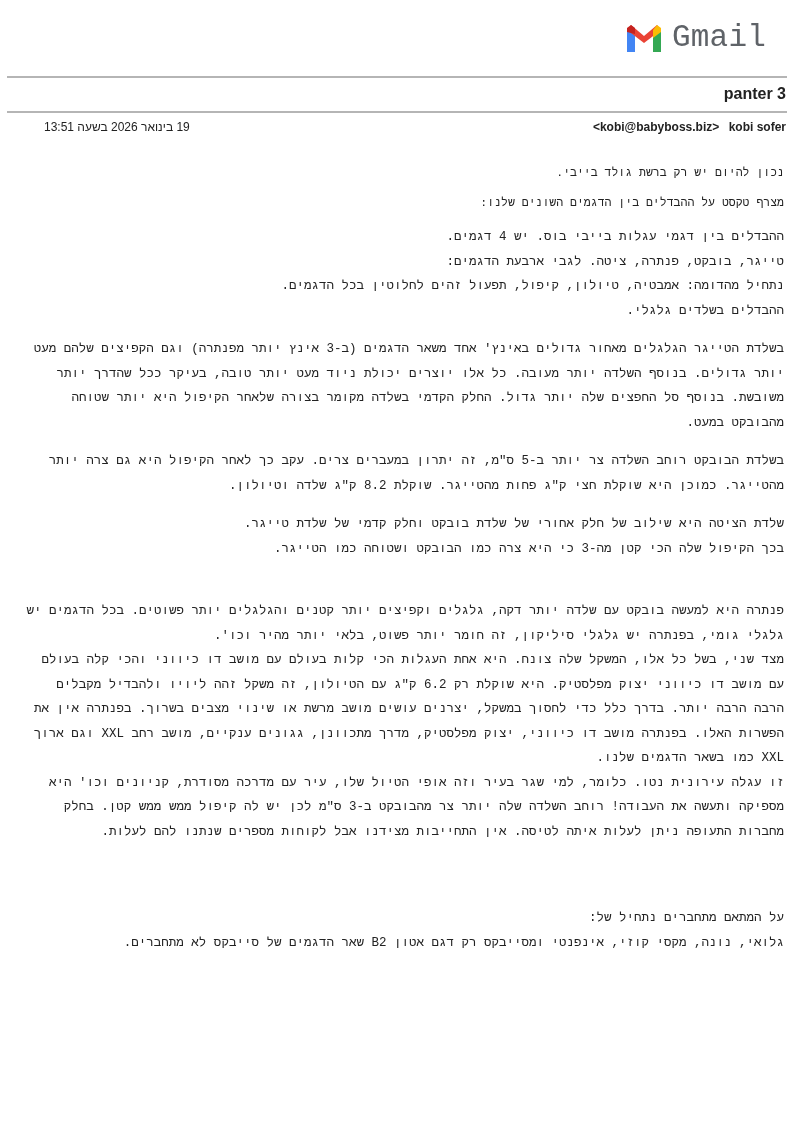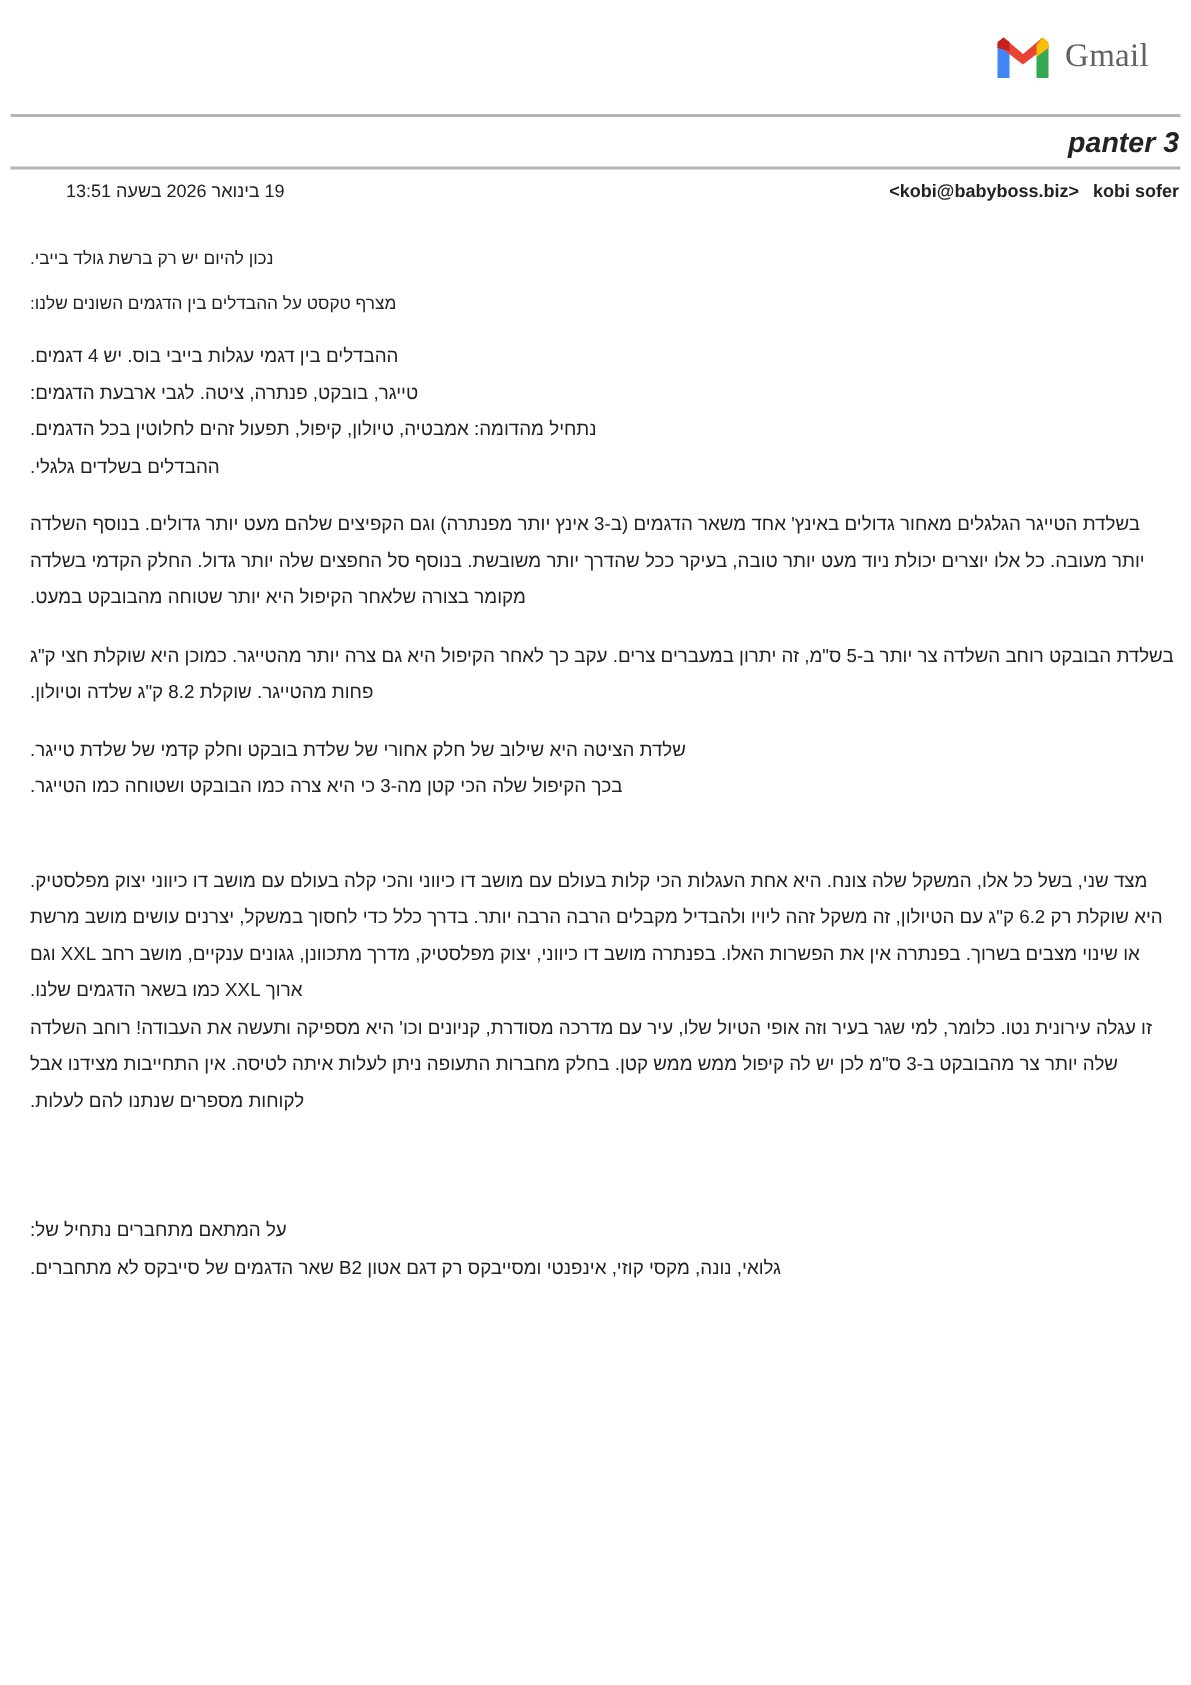--- a/index.html
+++ b/index.html
@@ -6,46 +6,46 @@
     body {
       width: 794px; height: 1123px; position: relative; overflow: hidden;
       font-family: "DejaVu Sans", "Liberation Sans", sans-serif;
       color: #222222;
     }
     .logo {
       position: absolute; right: 28px; top: 20px; height: 34px;
       display: flex; align-items: center; gap: 8px;
     }
     .logo-text {
-      font-family: Liberation Serif, serif;
-      font-size: 22px; color: #5f6368; letter-spacing: 0.2px;
+      font-family: Liberation Mono, monospace;
+      font-size: 31px; color: #5f6368; letter-spacing: 0.2px;
     }
     .rule {
       position: absolute; left: 7px; right: 7px; height: 0;
       border-top: 2px solid #b5b5b5;
     }
     .rule.r1 { top: 76px; }
     .rule.r2 { top: 111px; }
     .subject {
       position: absolute; right: 8px; top: 85px;
       font-family: "Liberation Sans", sans-serif;
-      font-weight: bold; font-size: 19px; color: #222; font-style: italic;
+      font-weight: bold; font-size: 16px; color: #222;
     }
     .meta {
       position: absolute; left: 8px; right: 8px; top: 120px; height: 16px;
       font-family: "Liberation Sans", sans-serif; font-size: 12px;
     }
     .sender { position: absolute; right: 0; top: 0; direction: ltr; }
     .sender-name { font-weight: bold; margin-left: 6px; }
     .sender-email { color: #222; font-weight: bold; }
     .date { position: absolute; left: 0; top: 0; direction: rtl; margin-left: 36px; }
     .body {
       position: absolute; right: 10px; left: 20px; top: 165px;
-      direction: rtl; text-align: left;
-      font-family: Liberation Sans, sans-serif;
+      direction: rtl; text-align: right;
+      font-family: Liberation Mono, monospace;
       font-size: 12.5px; line-height: 24.5px; color: #222;
     }
     .body p { margin: 0; }
     .intro { font-size: 11.5px; line-height: 16px; }
     .intro p { margin: 0 0 14px 0; }
     .para { margin-bottom: 14px; }
     .gap-lg { height: 24px; }
     .gap-xl { height: 48px; }
   </style>
 </head>
@@ -96,20 +96,21 @@
   </div>
 
   <div class="para">
     <p>שלדת הציטה היא שילוב של חלק אחורי של שלדת בובקט וחלק קדמי של שלדת טייגר.</p>
     <p>בכך הקיפול שלה הכי קטן מה-3 כי היא צרה כמו הבובקט ושטוחה כמו הטייגר.</p>
   </div>
 
   <div class="gap-lg"></div>
 
   <div class="para">
+    <p>פנתרה היא למעשה בובקט עם שלדה יותר דקה, גלגלים וקפיצים יותר קטנים והגלגלים יותר פשוטים. בכל הדגמים יש גלגלי גומי, בפנתרה יש גלגלי סיליקון, זה חומר יותר פשוט, בלאי יותר מהיר וכו'.</p>
     <p>מצד שני, בשל כל אלו, המשקל שלה צונח. היא אחת העגלות הכי קלות בעולם עם מושב דו כיווני והכי קלה בעולם עם מושב דו כיווני יצוק מפלסטיק. היא שוקלת רק 6.2 ק"ג עם הטיולון, זה משקל זהה ליויו ולהבדיל מקבלים הרבה הרבה יותר. בדרך כלל כדי לחסוך במשקל, יצרנים עושים מושב מרשת או שינוי מצבים בשרוך. בפנתרה אין את הפשרות האלו. בפנתרה מושב דו כיווני, יצוק מפלסטיק, מדרך מתכוונן, גגונים ענקיים, מושב רחב XXL וגם ארוך XXL כמו בשאר הדגמים שלנו.</p>
     <p>זו עגלה עירונית נטו. כלומר, למי שגר בעיר וזה אופי הטיול שלו, עיר עם מדרכה מסודרת, קניונים וכו' היא מספיקה ותעשה את העבודה! רוחב השלדה שלה יותר צר מהבובקט ב-3 ס"מ לכן יש לה קיפול ממש ממש קטן. בחלק מחברות התעופה ניתן לעלות איתה לטיסה. אין התחייבות מצידנו אבל לקוחות מספרים שנתנו להם לעלות.</p>
   </div>
 
   <div class="gap-xl"></div>
 
   <div class="para">
     <p>על המתאם מתחברים נתחיל של:</p>
     <p>גלואי, נונה, מקסי קוזי, אינפנטי ומסייבקס רק דגם אטון B2 שאר הדגמים של סייבקס לא מתחברים.</p>
   </div>

